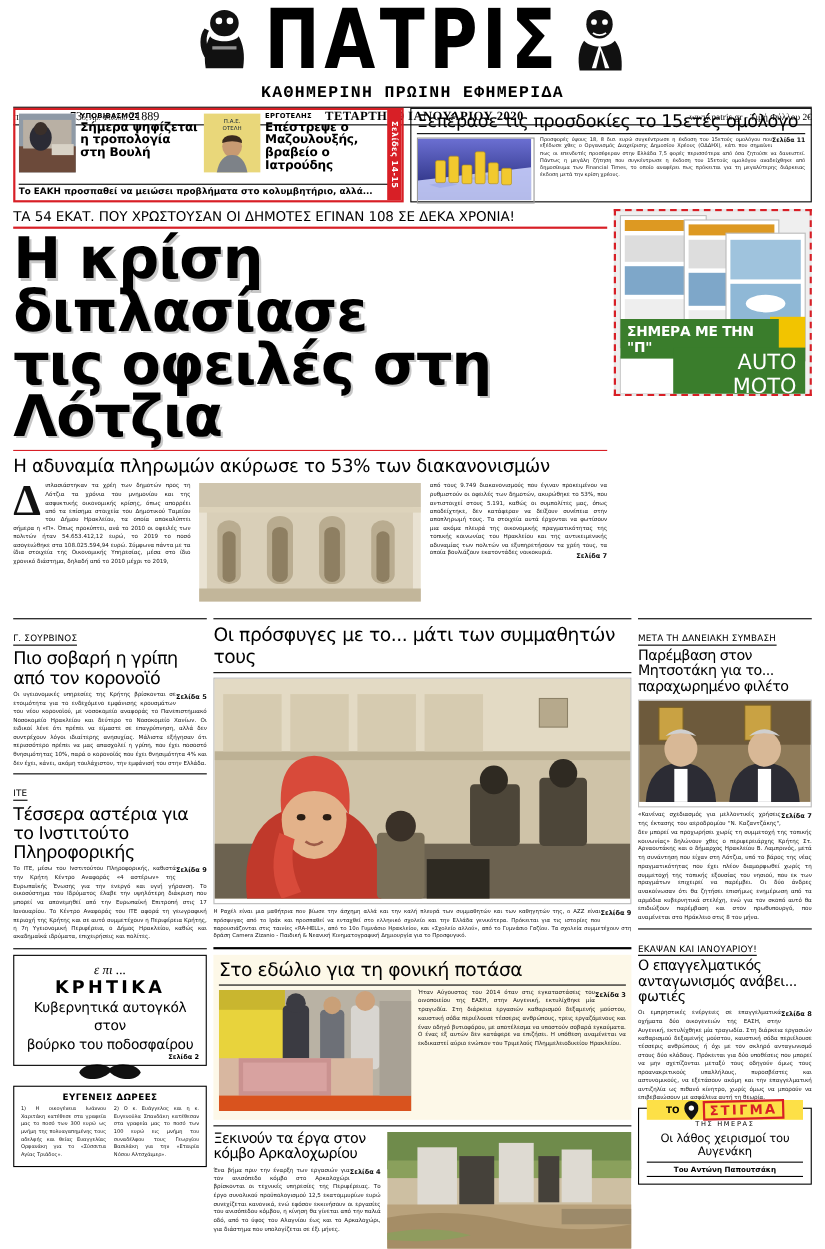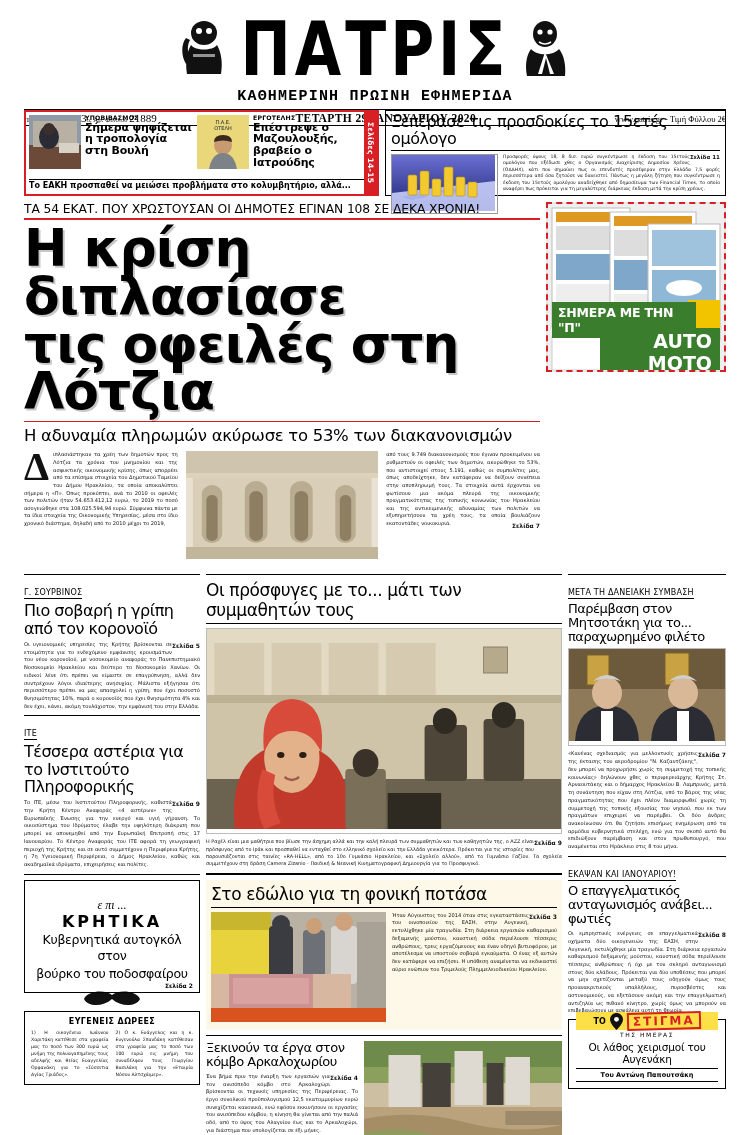--- a/index.html
+++ b/index.html
@@ -5,21 +5,21 @@
 <style>
   html,body{margin:0;padding:0;}
   body{
     width:750px;height:1135px;
     background:#ffffff;
     font-family:"DejaVu Sans","Liberation Sans",sans-serif;
     color:#000;
     overflow:hidden;
     position:relative;
   }
-  .page{width:750px;height:877px;position:relative;padding:12px;box-sizing:border-box;}
+  .page{width:750px;height:877px;position:relative;padding:0;box-sizing:border-box;}
 
   
   .masthead{position:relative;height:92px;}
   .masthead-inner{display:flex;align-items:center;justify-content:center;gap:10px;height:74px;}
   .mast-title{
     font-family:"DejaVu Sans","Liberation Sans",sans-serif;
     font-weight:bold;font-size:60px;letter-spacing:4px;line-height:1;
     transform:scaleY(1.25);transform-origin:center;
   }
   .portrait{width:54px;height:62px;position:relative;}
@@ -103,21 +103,21 @@
   .automoto{
     border:2px dashed #d81f26;box-sizing:border-box;height:170px;position:relative;overflow:hidden;
     background:#e8e8e8;
   }
   .am-bar1{
     position:absolute;left:4px;right:28px;top:98px;background:#3a7d2c;color:#fff;
     font-size:12.5px;font-weight:bold;padding:3px 6px;letter-spacing:-.2px;box-sizing:border-box;
   }
   .am-bar2{
     position:absolute;left:52px;right:4px;top:124px;background:#3a7d2c;color:#fff;
-    font-size:19px;font-weight:bold;padding:2px 8px;text-align:right;letter-spacing:0;box-sizing:border-box;
+    font-size:19px;font-weight:normal;padding:2px 8px;text-align:right;letter-spacing:0;box-sizing:border-box;
   }
 
   
   .grid{display:flex;gap:6px;margin:6px 12px 0 12px;}
   .col-left{flex:0 0 176px;}
   .col-mid{flex:1;min-width:0;}
   .col-right{flex:0 0 158px;}
 
   .hr-thin{border-top:1px solid #000;margin:5px 0;}
   .hr-thick{border-top:2px solid #000;margin:5px 0;}
@@ -140,21 +140,21 @@
   }
   .cap{font-size:4.9px;line-height:1.5;text-align:justify;margin-top:4px;color:#111;}
   .cap .pg{font-weight:bold;font-size:6px;float:right;}
 
   .tinted{background:#fdf8e8;}
 
   
   .kritika{
     border:1px solid #000;box-sizing:border-box;padding:5px 6px 3px 6px;text-align:center;position:relative;
   }
-  .kritika .epi{font-family:"Liberation Serif",serif;font-style:italic;font-size:12px;margin-top:12px;}
+  .kritika .epi{font-family:"Liberation Serif",serif;font-style:italic;font-size:12px;}
   .kritika .kt{font-weight:bold;font-size:16px;letter-spacing:3px;line-height:1.1;}
   .kritika .kline{font-size:12.5px;line-height:1.25;letter-spacing:-.3px;margin-top:2px;}
   .kritika .pg{font-size:6px;font-weight:bold;text-align:right;display:block;margin-top:1px;}
   .mustache{display:block;margin:-2px auto 0 auto;}
 
   
   .dores{border:1px solid #000;box-sizing:border-box;padding:5px 6px;}
   .dores h4{margin:0 0 4px 0;text-align:center;font-size:8px;letter-spacing:.4px;font-weight:bold;}
   .dores-cols{display:flex;gap:7px;}
   .dores-cols div{flex:1;font-size:4.6px;line-height:1.5;text-align:justify;color:#111;}

